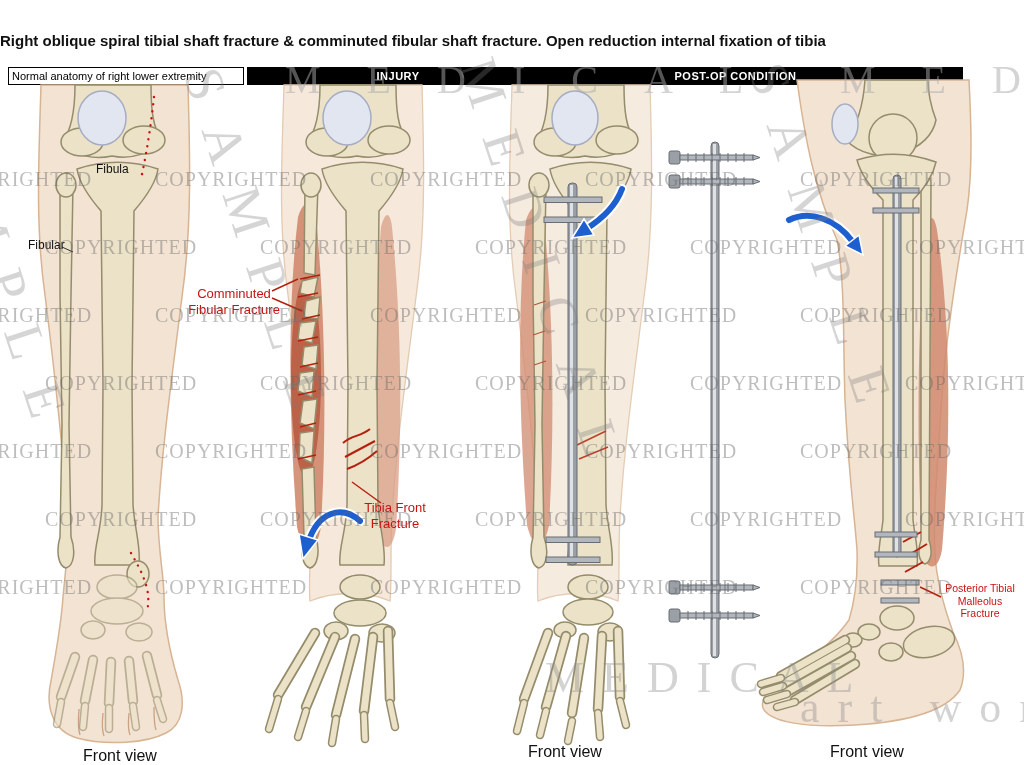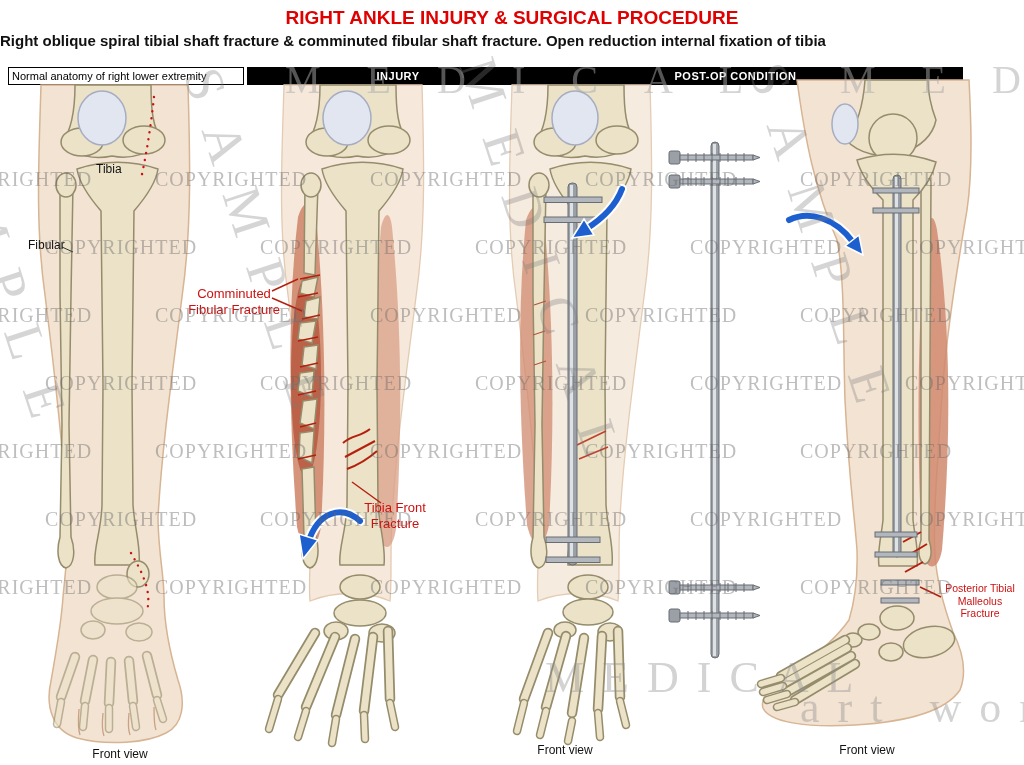--- a/index.html
+++ b/index.html
@@ -8,40 +8,39 @@
   svg.fig{position:absolute;overflow:visible}
   #title{position:absolute;top:7px;left:0;width:100%;text-align:center;color:#e00000;font-size:19px;font-weight:bold}
   #subtitle{position:absolute;top:32px;left:0;width:100%;color:#111;font-size:15px;font-weight:bold}
   .hdr{position:absolute;top:67px;height:18px;display:flex;align-items:center;justify-content:center;font-size:11px}
   #hdr-normal{left:8px;width:236px;background:#fff;border:1.5px solid #000;color:#000;justify-content:flex-start;padding-left:3px}
   #hdr-injury{left:247px;width:302px;background:#000;color:#fff;font-weight:bold;letter-spacing:.5px}
   #hdr-postop{left:508px;width:455px;background:#000;color:#fff;font-weight:bold;letter-spacing:.5px}
   .lbl{position:absolute;text-align:center;line-height:1.2}
   .lbl.red{color:#cc1111;font-size:13px}
   .lbl.black{color:#111;font-size:12px}
-  .caption{position:absolute;font-size:12px;color:#111;text-align:center;width:100px}
+  .caption{position:absolute;font-size:16px;color:#111;text-align:center;width:100px}
   .wm{position:absolute;pointer-events:none;font-family:"Liberation Serif",serif;white-space:nowrap;z-index:50}
   .wm-c{font-size:20px;letter-spacing:1px;color:rgba(100,100,100,.42)}
   .wm-d{font-size:54px;letter-spacing:28px;color:rgba(125,125,125,.32);transform-origin:0 0;transform:rotate(72deg)}
   .wm-h{font-size:40px;letter-spacing:46px;color:rgba(170,170,170,.5)}
   .wm-b1{font-size:44px;letter-spacing:18px;color:rgba(140,140,140,.38)}
   .wm-b2{font-size:34px;letter-spacing:8px;color:rgba(140,140,140,.35)}
   .bone{fill:#ebe2c8;stroke:#958c6b;stroke-width:1.5}
   .mt-u,.ph-u{fill:none;stroke:#958c6b;stroke-linecap:round}
   .mt-o,.ph-o{fill:none;stroke:#ebe2c8;stroke-linecap:round}
   .mt-u{stroke-width:10.5}.mt-o{stroke-width:7}
   .ph-u{stroke-width:8.5}.ph-o{stroke-width:5.5}
   .redline{fill:none;stroke:#b51f0e;stroke-width:2}
 </style>
 </head>
 <body>
 
 <div id="canvas">
 
-  <div id="title">RIGHT ANKLE INJURY &amp; SURGICAL PROCEDURE</div>
   <div id="subtitle">Right oblique spiral tibial shaft fracture &amp; comminuted fibular shaft fracture.  Open reduction internal fixation of tibia</div>
 
   <div class="hdr" id="hdr-normal">Normal anatomy of right lower extremity</div>
   <div class="hdr" id="hdr-injury">INJURY</div>
   <div class="hdr" id="hdr-postop">POST-OP CONDITION</div>
 
   <svg class="fig" style="left:5px;top:85px" width="215" height="660" viewBox="0 0 215 660">
     <path d="M36,0 C34,70 30,140 40,210 C50,290 58,360 62,430 C64,465 60,490 58,512 C56,542 50,572 46,596 C40,622 48,646 72,653 C102,661 142,658 161,648 C178,640 181,618 173,595 C165,568 159,540 159,512 C159,490 153,465 153,432 C157,362 167,292 177,212 C187,142 185,70 183,0 Z" fill="#f3e3d3" stroke="#d7b493" stroke-width="1.5"></path>
     <path d="M74,624 C73,636 73,644 75,650 M98,628 C97,638 97,646 99,651 M124,628 C123,638 123,645 125,650 M149,622 C149,632 149,640 151,645" fill="none" stroke="#caa183" stroke-width="1.3"></path>
     <g>
@@ -223,21 +222,21 @@
   </svg>
 
   <svg class="fig" style="left:0;top:0;pointer-events:none" width="1024" height="765" viewBox="0 0 1024 765">
     <line x1="62" y1="247" x2="73" y2="252" stroke="#333" stroke-width="1"></line>
     <line x1="272" y1="291" x2="298" y2="279" stroke="#b51f0e" stroke-width="1.4"></line>
     <line x1="272" y1="298" x2="302" y2="311" stroke="#b51f0e" stroke-width="1.4"></line>
     <line x1="381" y1="503" x2="352" y2="482" stroke="#b51f0e" stroke-width="1.4"></line>
     <line x1="941" y1="597" x2="920" y2="587" stroke="#b51f0e" stroke-width="1.4"></line>
   </svg>
 
-  <div class="lbl black" style="left:96px;top:162px">Tibia</div>
+  <div class="lbl black" style="left:96px;top:162px">Fibula</div>
   <div class="lbl black" style="left:28px;top:238px">Fibular</div>
   <div class="lbl red" style="left:188px;top:286px;width:92px">Comminuted Fibular Fracture</div>
   <div class="lbl red" style="left:356px;top:500px;width:78px">Tibia Front Fracture</div>
   <div class="lbl red" style="left:938px;top:582px;width:84px;font-size:10.5px">Posterior Tibial Malleolus Fracture</div>
 
   <div class="caption" style="left:70px;top:747px">Front view</div>
   <div class="caption" style="left:515px;top:743px">Front view</div>
   <div class="caption" style="left:817px;top:743px">Front view</div>
 
   <span class="wm wm-c" style="left:-60px;top:168px">COPYRIGHTED</span>

